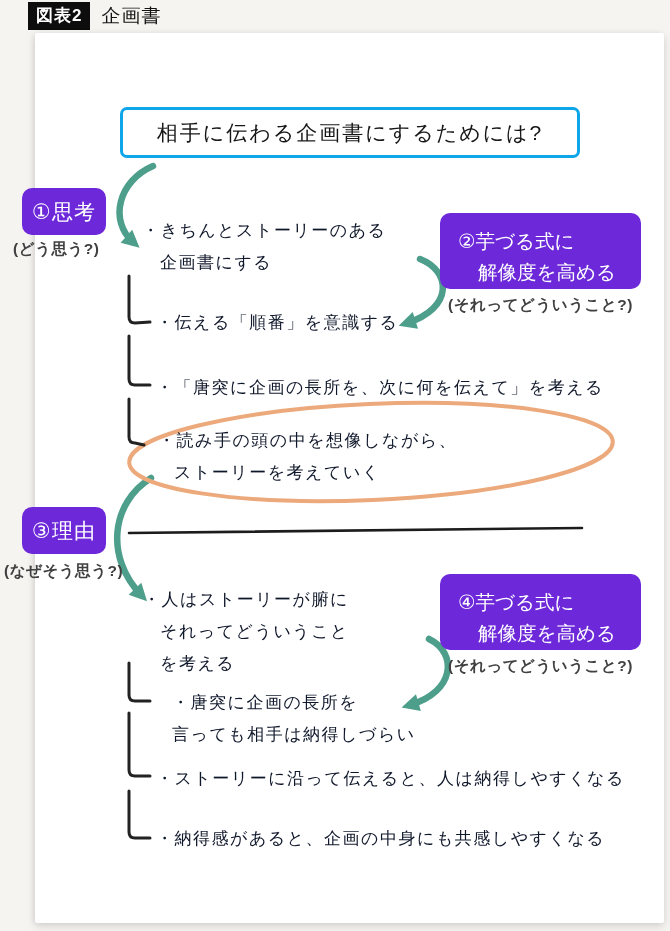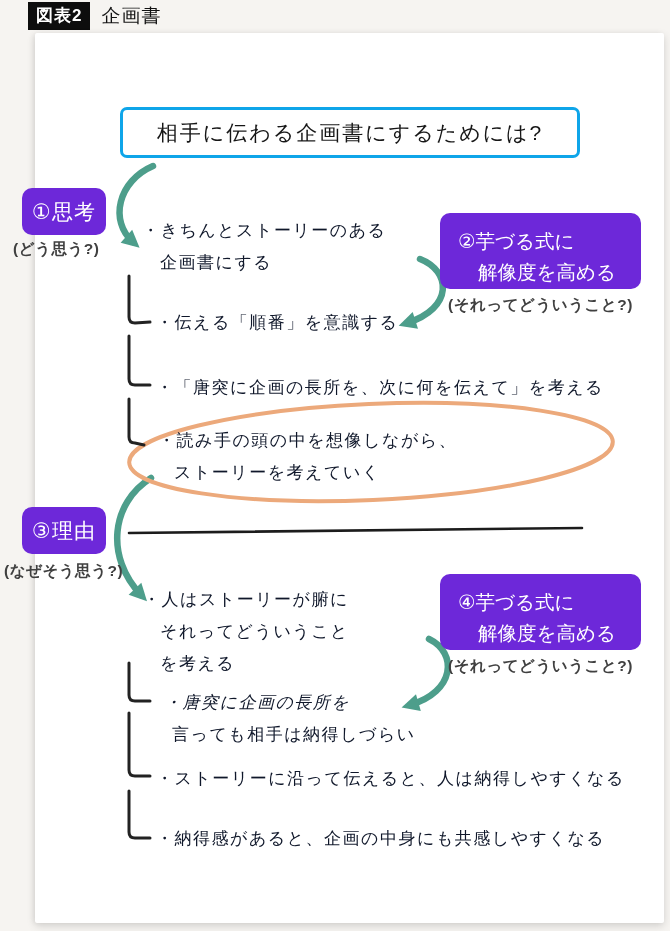--- a/index.html
+++ b/index.html
@@ -127,18 +127,18 @@
 
   <div class="hand" style="left:156px; top:311px;">・伝える「順番」を意識する</div>
   <div class="hand" style="left:156px; top:376px;">・「唐突に企画の長所を、次に何を伝えて」を考える</div>
   <div class="hand" style="left:158px; top:429px;">・読み手の頭の中を想像しながら、</div>
   <div class="hand" style="left:174px; top:461px;">ストーリーを考えていく</div>
 
   <div class="hand" style="left:143px; top:588px;">・人はストーリーが腑に</div>
   <div class="hand" style="left:160px; top:620px;">それってどういうこと</div>
   <div class="hand" style="left:160px; top:652px;">を考える</div>
 
-  <div class="hand" style="left:164px; top:691px;font-style:italic;">・唐突に企画の長所を</div>
+  <div class="hand" style="left:172px; top:691px;">・唐突に企画の長所を</div>
   <div class="hand" style="left:172px; top:723px;">言っても相手は納得しづらい</div>
   <div class="hand" style="left:156px; top:827px;">・納得感があると、企画の中身にも共感しやすくなる</div>
   <div class="hand" style="left:156px; top:767px;">・ストーリーに沿って伝えると、人は納得しやすくなる</div>
 
 </div>
 
 </body></html>

